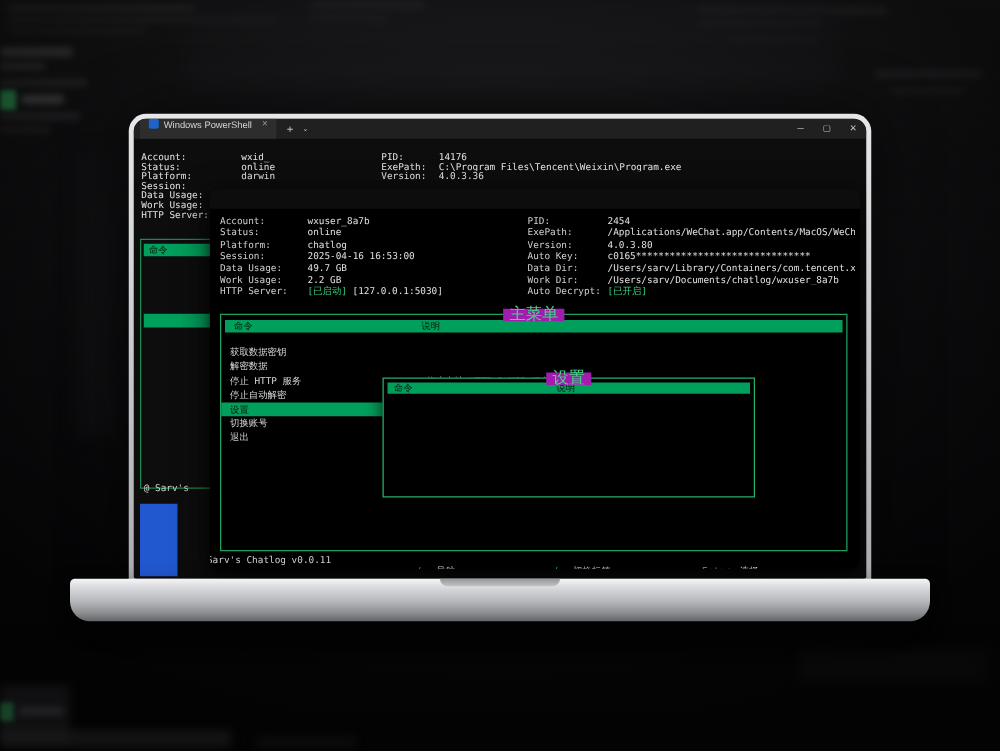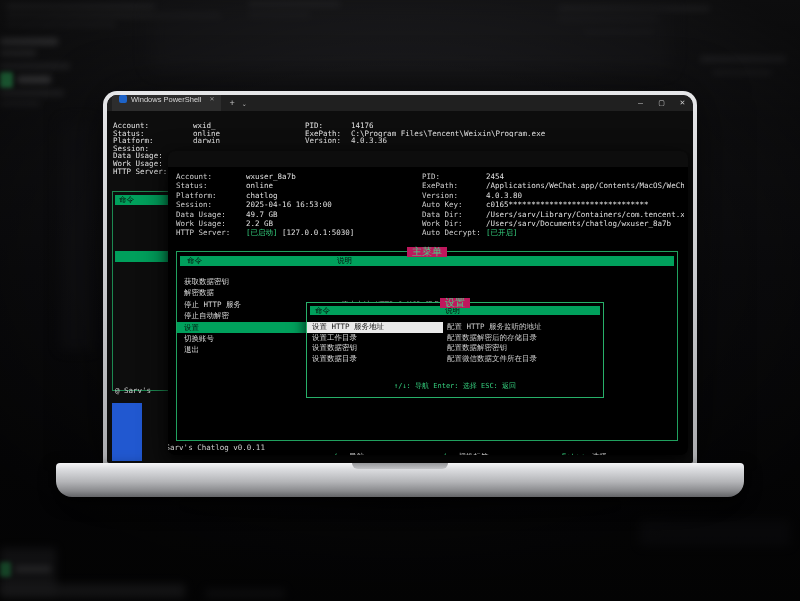--- a/index.html
+++ b/index.html
@@ -73,22 +73,22 @@
   .cl-titlebar{height:16px;background:linear-gradient(#48484a,#3a3a3c);border-radius:7px 7px 0 0;position:relative;display:flex;align-items:center}
   .lights{display:flex;gap:5px;margin-left:7px;z-index:1}
   .light{width:7px;height:7px;border-radius:50%}
   .light.red{background:#ff5f57}.light.yellow{background:#febc2e}.light.green{background:#28c840}
   .cl-title{position:absolute;left:0;right:0;text-align:center;font-family:"Liberation Sans",sans-serif;font-size:8px;color:#d6d6d6}
   .cl-content{position:absolute;top:16px;left:0;right:0;bottom:0;background:#000;border-radius:0 0 7px 7px;color:#e0e0e0;overflow:hidden}
   .cl-info{position:absolute;top:5px;left:8px;right:4px}
   .cl-row{display:flex;height:9.4px;line-height:9.4px;white-space:pre}
   .cl-row .c1{width:70px;color:#cfcfcf}.cl-row .c2{width:176px}.cl-row .c3{width:64px;color:#cfcfcf}.cl-row .c4{flex:1;overflow:hidden}
   .grn{color:#35cf7e}
-  .box-title{position:absolute;top:-5px;left:50%;transform:translateX(-50%);background:#be185d;padding:0 5px;
-    color:#45d688;font-size:10px;height:10px;line-height:10px;white-space:nowrap}
+  .box-title{position:absolute;top:-5px;left:50%;transform:translateX(-50%);background:#a21caf;padding:0 5px;
+    color:#45d688;font-size:13px;height:10px;line-height:10px;white-space:nowrap}
   .main-menu{position:absolute;left:8px;top:84px;width:502px;height:190px;border:1px solid #20a05e;background:#000}
   .mm-header{margin:4px 3px 0 3px;height:10px;line-height:10px;background:#00a05c;color:#05140c;display:flex}
   .mm-header .hc{padding-left:7px;width:153px}.mm-header .hd{padding-left:4px;flex:1}
   .mm-list{margin-top:10px}
   .mm-row{display:flex;height:11.4px;line-height:11.4px;white-space:pre}
   .mm-row .cmd{width:160px;padding-left:7px;color:#d8d8d8}
   .mm-row .desc{flex:1;padding-left:4px;color:#cdcdcd;overflow:hidden}
   .mm-row.selected .cmd{background:#00a05c;color:#04130c}
   .submenu{position:absolute;left:138px;top:135px;width:298px;height:96px;border:1px solid #27b069;background:#000;z-index:4;
     box-shadow:0 4px 14px rgba(0,0,0,.8)}
@@ -314,40 +314,20 @@
             </div>
             </div>
         </div>
 
         <div class="submenu">
           <div class="box-title">设置</div>
           <div class="sm-header">
             <span class="hc">命令</span>
             <span class="hd">说明</span>
           </div>
-          <div class="sm-list">
-
-          <div class="sm-row selected-white">
-              <span class="cmd">设置 HTTP 服务地址</span>
-              <span class="desc">配置 HTTP 服务监听的地址</span>
-            </div>
-              <div class="sm-row">
-              <span class="cmd">设置工作目录</span>
-              <span class="desc">配置数据解密后的存储目录</span>
-            </div>
-              <div class="sm-row">
-              <span class="cmd">设置数据密钥</span>
-              <span class="desc">配置数据解密密钥</span>
-            </div>
-              <div class="sm-row">
-              <span class="cmd">设置数据目录</span>
-              <span class="desc">配置微信数据文件所在目录</span>
-            </div>
-            </div>
-          <div class="sm-footer">↑/↓: 导航   Enter: 选择   ESC: 返回</div>
         </div>
 
         <div class="cl-status">
           <span class="st-left">@ Sarv's Chatlog v0.0.11</span>
           <span class="st-hints">
             
           <span class="hint">
               <span class="key">↑/↓:</span><span class="lab">导航</span>
             </span><span class="hint">
               <span class="key">←/→:</span><span class="lab">切换标签</span>

